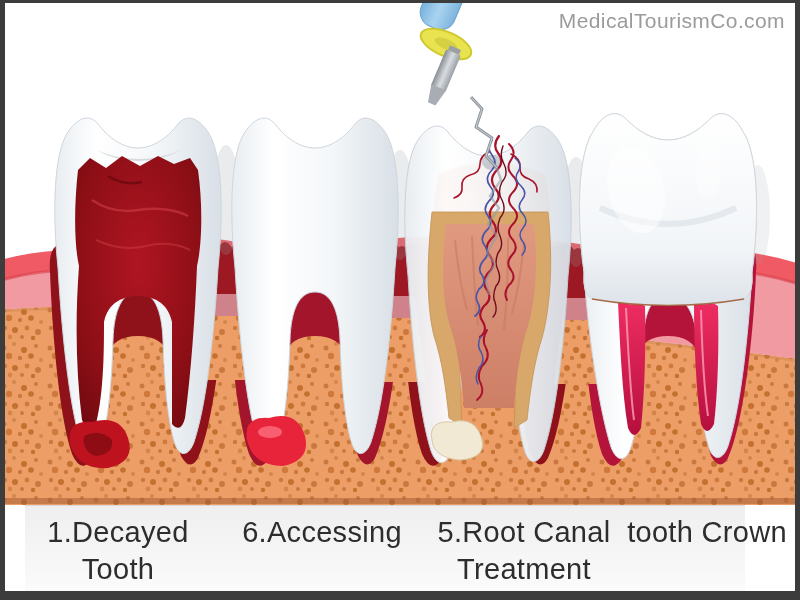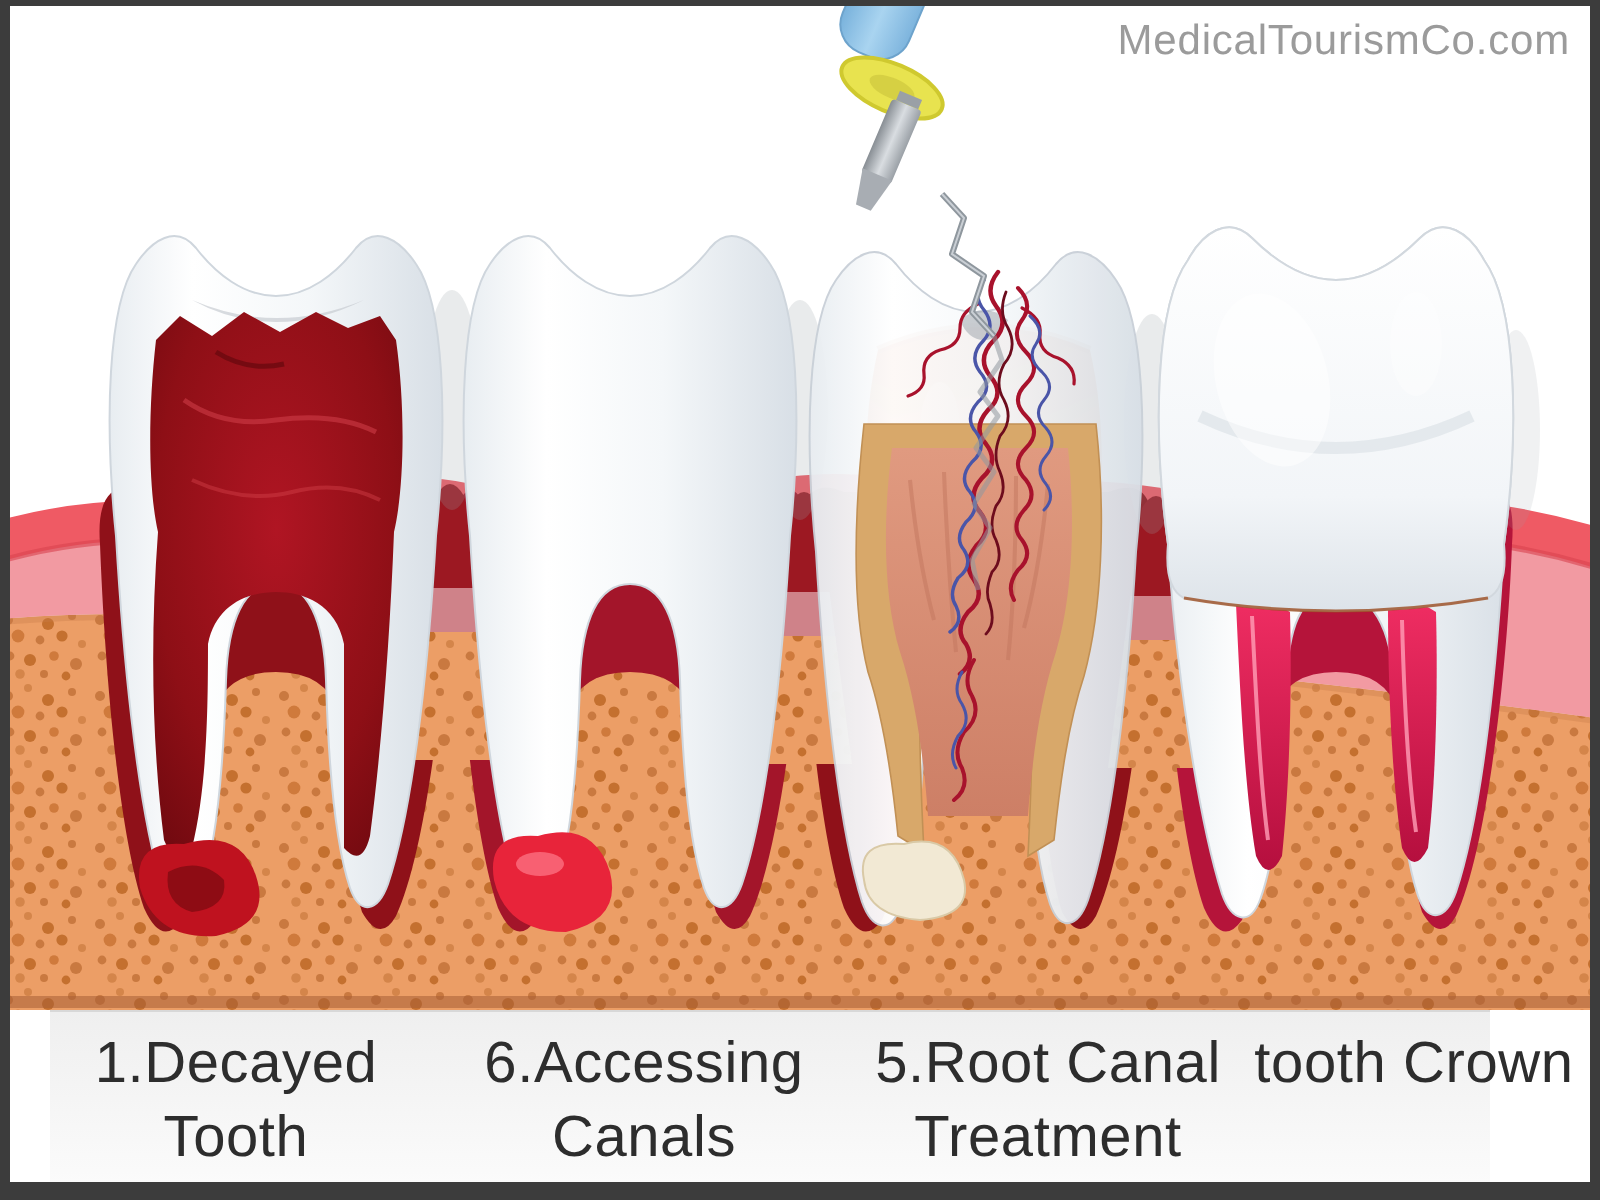--- a/index.html
+++ b/index.html
@@ -248,21 +248,20 @@
 
   <div class="watermark">MedicalTourismCo.com</div>
 
   <div class="stage-labels">
     <div class="stage-label" style="left:13px;width:160px">
       <span>1.Decayed</span>
       <span>Tooth</span>
     </div>
     <div class="stage-label" style="left:212px;width:170px">
       <span>6.Accessing</span>
-      <span>Canals</span>
     </div>
     <div class="stage-label" style="left:406px;width:186px">
       <span>5.Root Canal</span>
       <span>Treatment</span>
     </div>
     <div class="stage-label" style="left:593px;width:178px">
       <span>tooth Crown</span>
     </div>
   </div>
 

